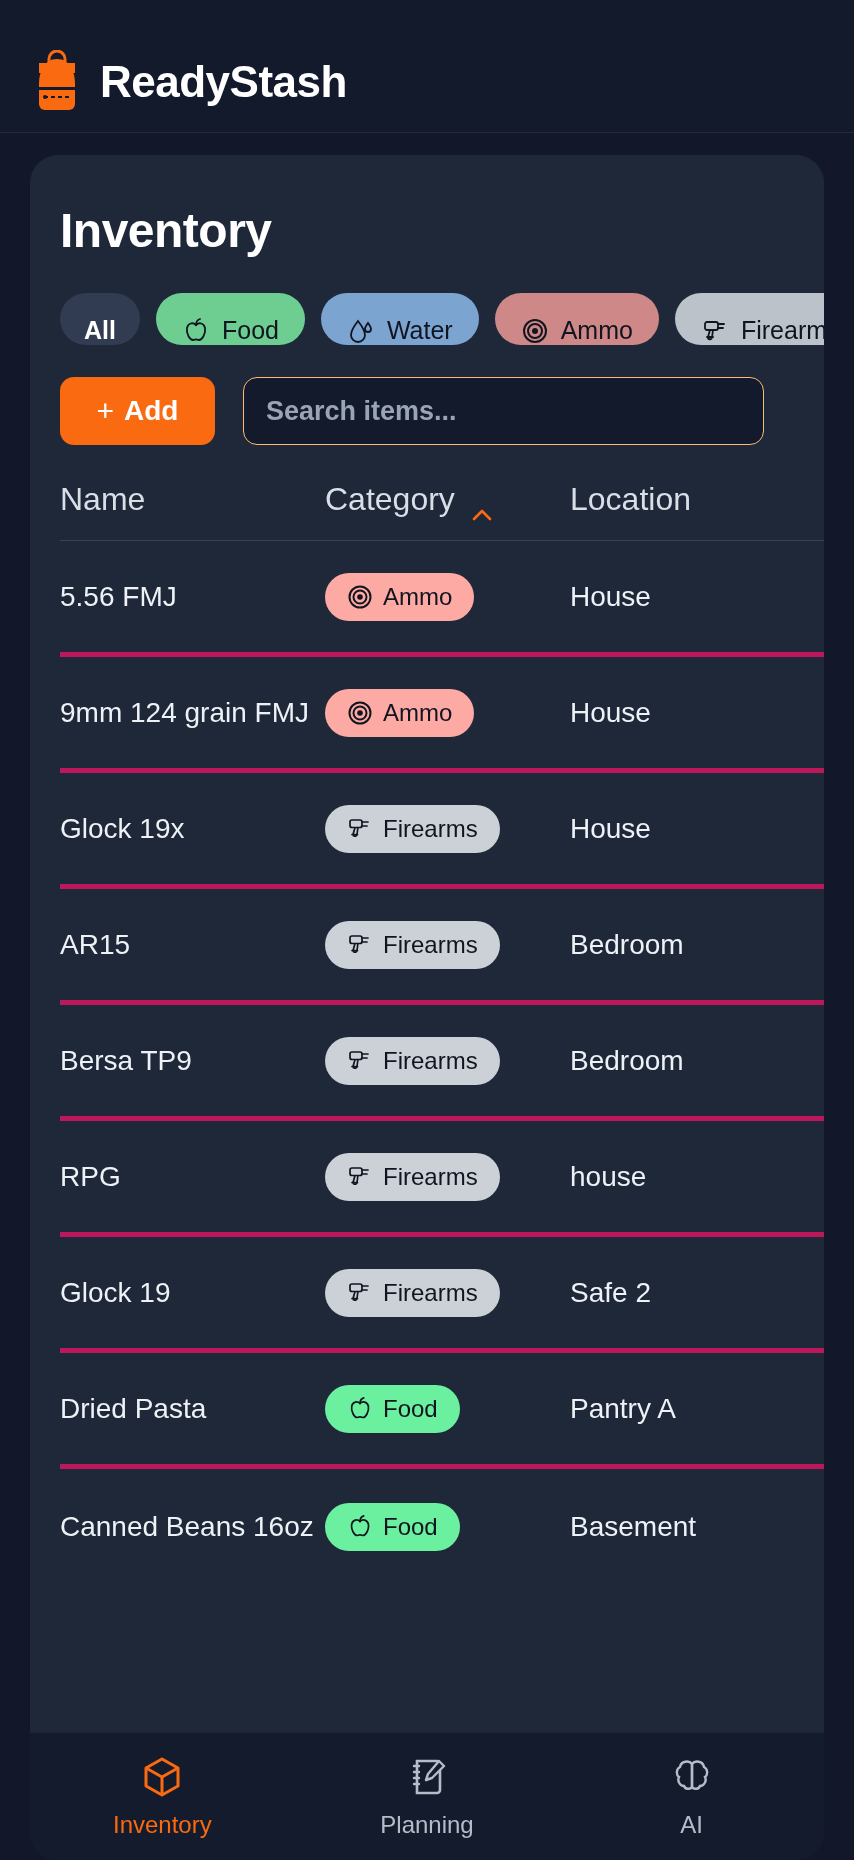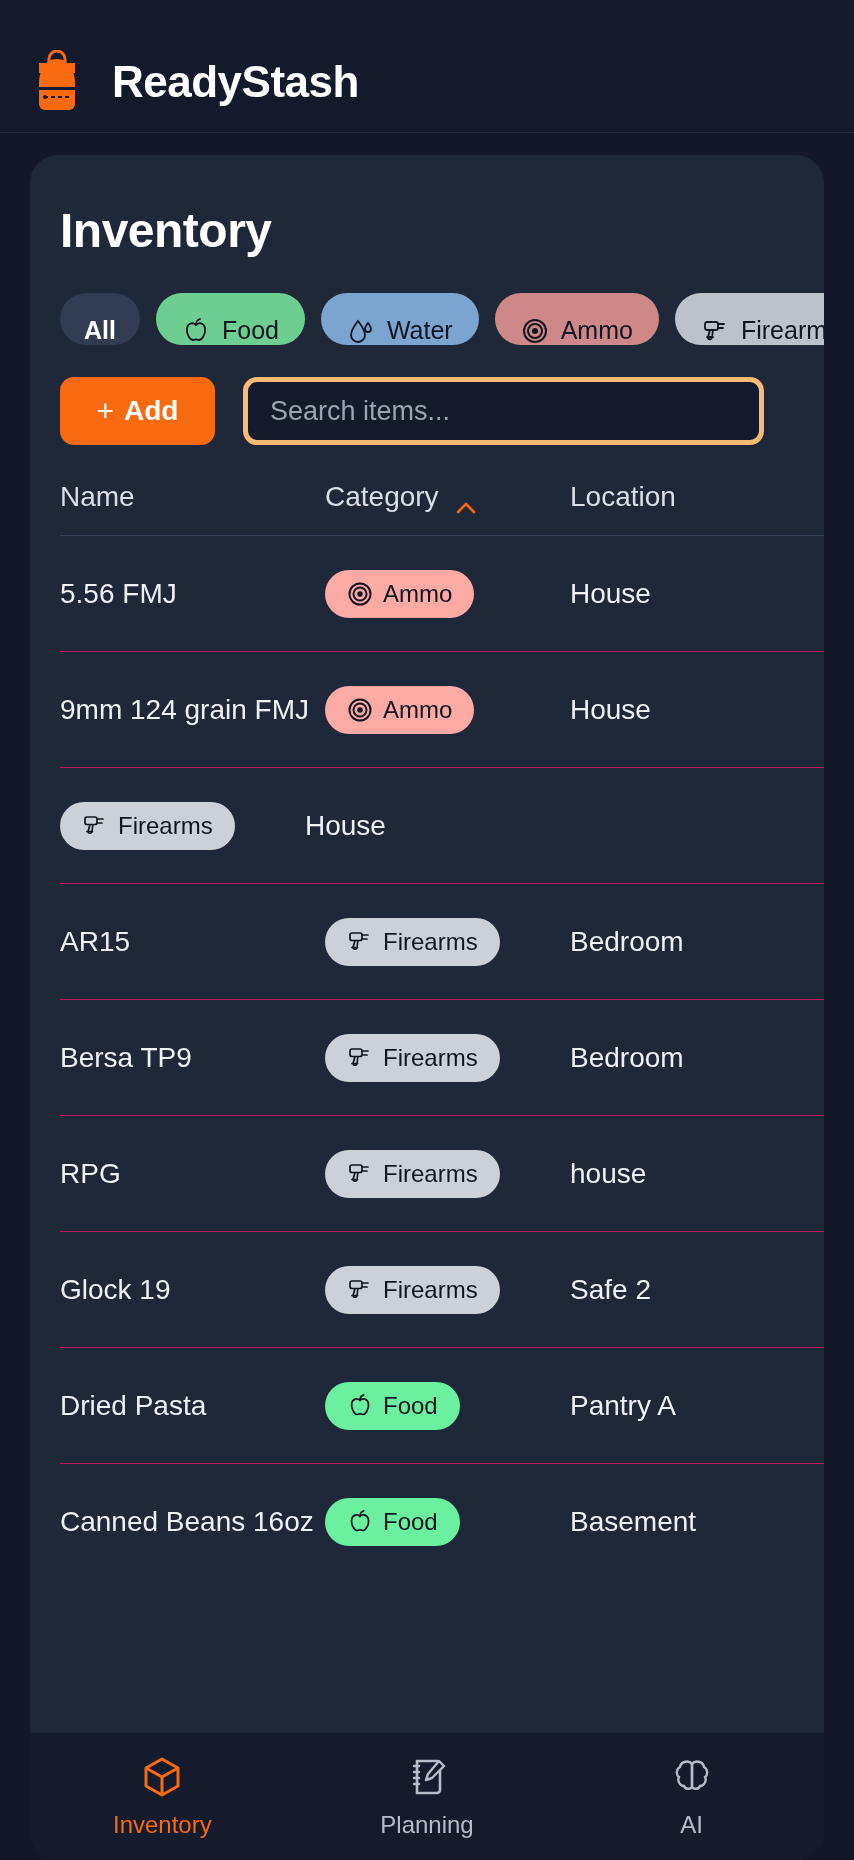--- a/index.html
+++ b/index.html
@@ -18,21 +18,21 @@
 
   
   .topbar {
     height: 133px;
     flex: 0 0 133px;
     background: #131a2b;
     border-bottom: 1px solid #222c40;
     display: flex; align-items: center;
     padding: 0 32px 0 30px;
   }
-  .brand { display: flex; align-items: center; gap: 28px; margin-top: 31px; }
+  .brand { display: flex; align-items: center; gap: 16px; margin-top: 31px; }
   .logo-icon { width: 54px; height: 64px; display: block; }
   .brand-name {
     font-size: 44px; font-weight: 700; color: #ffffff;
     letter-spacing: -0.5px; line-height: 1;
   }
   .topbar-right { margin-left: auto; display: flex; align-items: center; gap: 22px; }
   .avatar {
     width: 72px; height: 72px; border-radius: 50%;
     background: #f96a11;
     display: flex; align-items: center; justify-content: center;
@@ -87,50 +87,51 @@
     height: 68px; min-width: 155px;
     font-size: 28px; font-weight: 700;
     font-family: inherit;
     display: inline-flex; align-items: center; justify-content: center; gap: 10px;
     cursor: pointer;
   }
   .add-btn .plus { font-size: 30px; font-weight: 500; line-height: 1; }
   .search {
     flex: 1 1 auto; height: 68px;
     background: #131a2b;
-    border: 5px solid #fdba74;
+    border: 1px solid #fdba74;
     border-radius: 14px;
     color: #fff; font-size: 27px;
     font-family: inherit;
     padding: 0 22px;
     outline: none;
+    font-weight: bold;
   }
   .search::placeholder { color: #9aa4b4; }
 
   
   .table { padding: 0 0 0 30px; margin-top: 36px; }
   .thead {
     display: flex; align-items: center;
     border-bottom: 1px solid #37415a;
     padding-bottom: 22px;
     padding-right: 60px;
   }
   .th {
-    font-size: 28px; color: #d9dee7; font-weight: 400;
+    font-size: 32px; color: #d9dee7; font-weight: 400;
     display: flex; align-items: center; gap: 12px;
   }
   .col-name { flex: 0 0 265px; }
   .col-cat  { flex: 0 0 245px; gap: 16px; }
   .col-loc  { flex: 1 1 auto; }
   .sort-caret { width: 22px; height: 14px; display:block; }
 
   .tbody { }
   .trow {
     display: flex; align-items: center;
-    border-bottom: 1px solid #be185d;
+    border-bottom: 5px solid #be185d;
     min-height: 116px;
     padding-right: 60px;
   }
   .trow:last-child { border-bottom: none; }
   .cell-name { font-size: 28px; color: #eef1f6; line-height: 1.2; }
   .cell-loc  { font-size: 28px; color: #eef1f6; }
   .tag {
     display: inline-flex; align-items: center; gap: 10px;
     height: 48px; padding: 0 22px; border-radius: 24px;
     font-size: 24px; font-weight: 500; color: #10151f;
@@ -284,20 +285,21 @@
                       <circle cx="13" cy="13" r="10.5" stroke="#10151f" stroke-width="2"></circle>
                       <circle cx="13" cy="13" r="6.5" stroke="#10151f" stroke-width="2"></circle>
                       <circle cx="13" cy="13" r="2.8" fill="#10151f"></circle>
                     </svg>
                   </span>
                   <span>Ammo</span>
                 </span></div>
               <div class="cell-loc col-loc">House</div>
             </div>
             <div class="trow">
+              <div class="cell-name col-name">Glock 19x</div>
               <div class="col-cat"><span class="tag firearms">
                   <span>
                     <svg viewBox="0 0 26 26" fill="none" xmlns="http://www.w3.org/2000/svg">
                       <rect x="3" y="4" width="12" height="7.5" rx="2" stroke="#10151f" stroke-width="1.7"></rect>
                       <path d="M15 6 h6 M15 10 h5" stroke="#10151f" stroke-width="1.7" stroke-linecap="round"></path>
                       <path d="M8 11.5 l-1.8 6.5 a1.9 1.9 0 0 0 3.8 0.5 l0.9-7" stroke="#10151f" stroke-width="1.7" fill="none"></path>
                       <path d="M5 18.5 h5.5" stroke="#10151f" stroke-width="1.7" stroke-linecap="round"></path>
                     </svg>
                   </span>
                   <span>Firearms</span>

